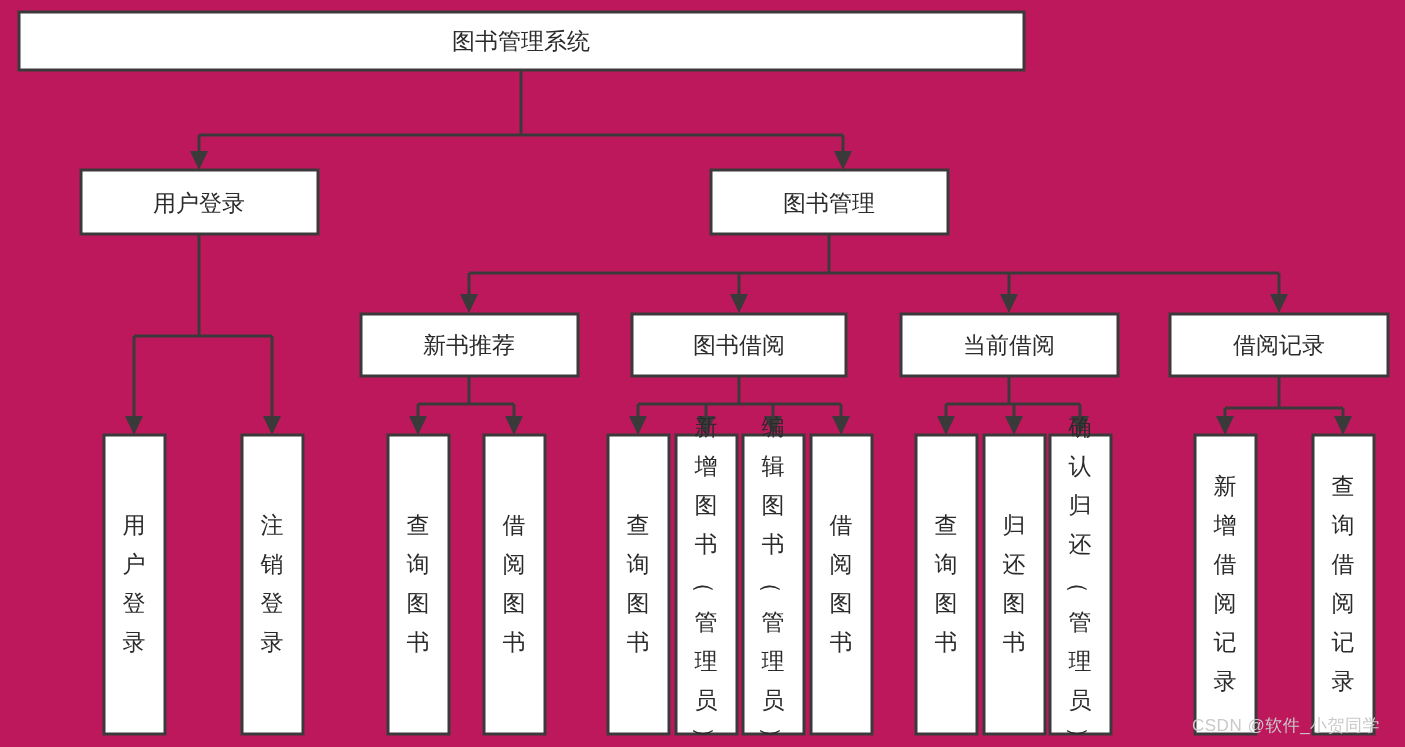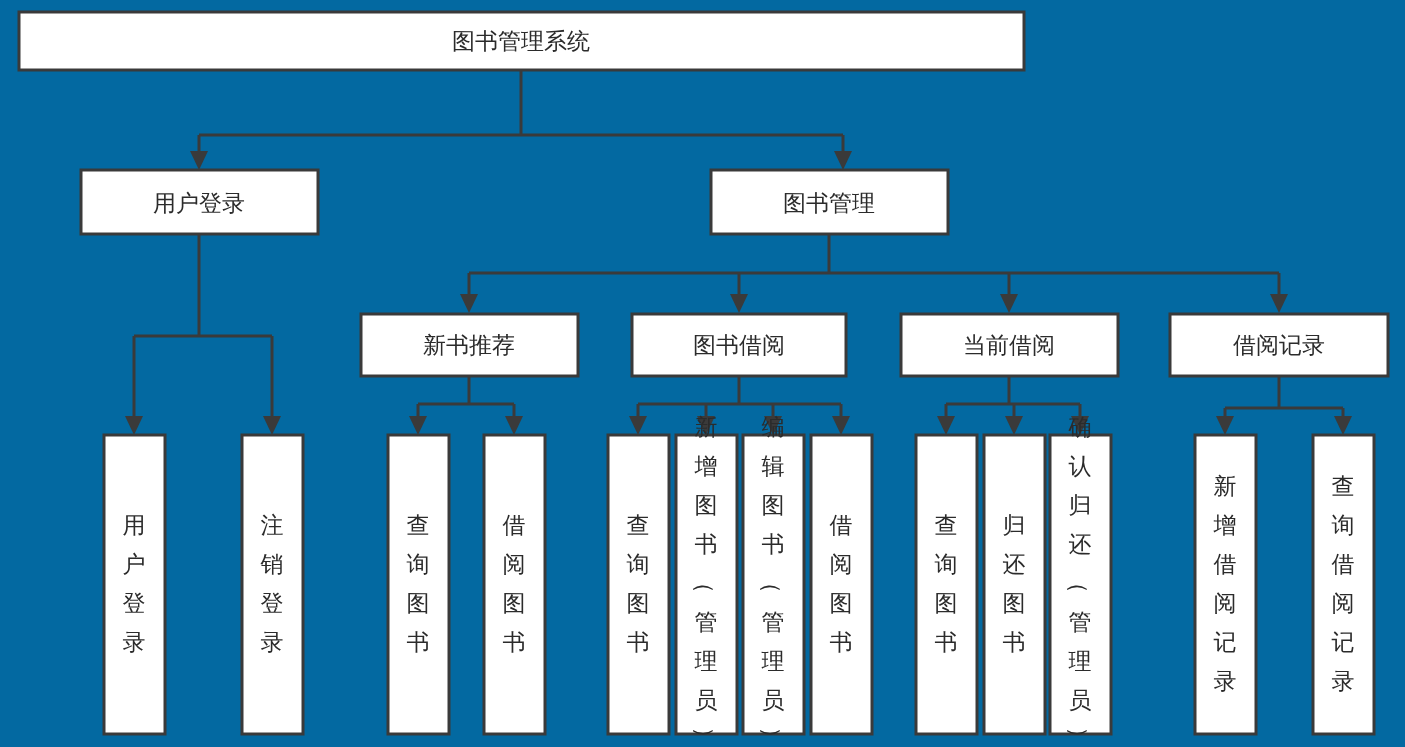--- a/index.html
+++ b/index.html
@@ -1,21 +1,21 @@
 <!DOCTYPE html>
 <html><head>
 <meta charset="utf-8">
 <style>
   html,body{margin:0;padding:0;background:#ffffff;}
   body{
     width:1405px;height:747px;overflow:hidden;
     font-family:"Liberation Sans","DejaVu Sans",sans-serif;
     -webkit-font-smoothing:antialiased;
   }
-  #diagram-root{position:relative;width:1405px;height:747px;background:#0369a1;}
+  #diagram-root{position:relative;width:1405px;height:747px;background:#be185d;}
   svg#tree{position:absolute;left:0;top:0;width:1405px;height:747px;display:block;}
   .node-box{
     fill:#ffffff;stroke:#3a3a3a;stroke-width:3;
   }
   .node-label{
     fill:#2b2b2b;
     font-family:"Liberation Sans","DejaVu Sans",sans-serif;
     text-anchor:middle;
   }
   .label-h{font-size:23px;}
@@ -291,13 +291,14 @@
           <text class="node-label label-v" x="1343" y="493.5" font-size="26">查</text>
           <text class="node-label label-v" x="1343" y="532.5" font-size="26">询</text>
           <text class="node-label label-v" x="1343" y="571.5" font-size="26">借</text>
           <text class="node-label label-v" x="1343" y="610.5" font-size="26">阅</text>
           <text class="node-label label-v" x="1343" y="649.5" font-size="26">记</text>
           <text class="node-label label-v" x="1343" y="688.5" font-size="26">录</text>
         </g>
       </g>
   </svg>
 
+  <div class="watermark">CSDN @软件_小贺同学</div>
 </div>
 
 </body></html>

